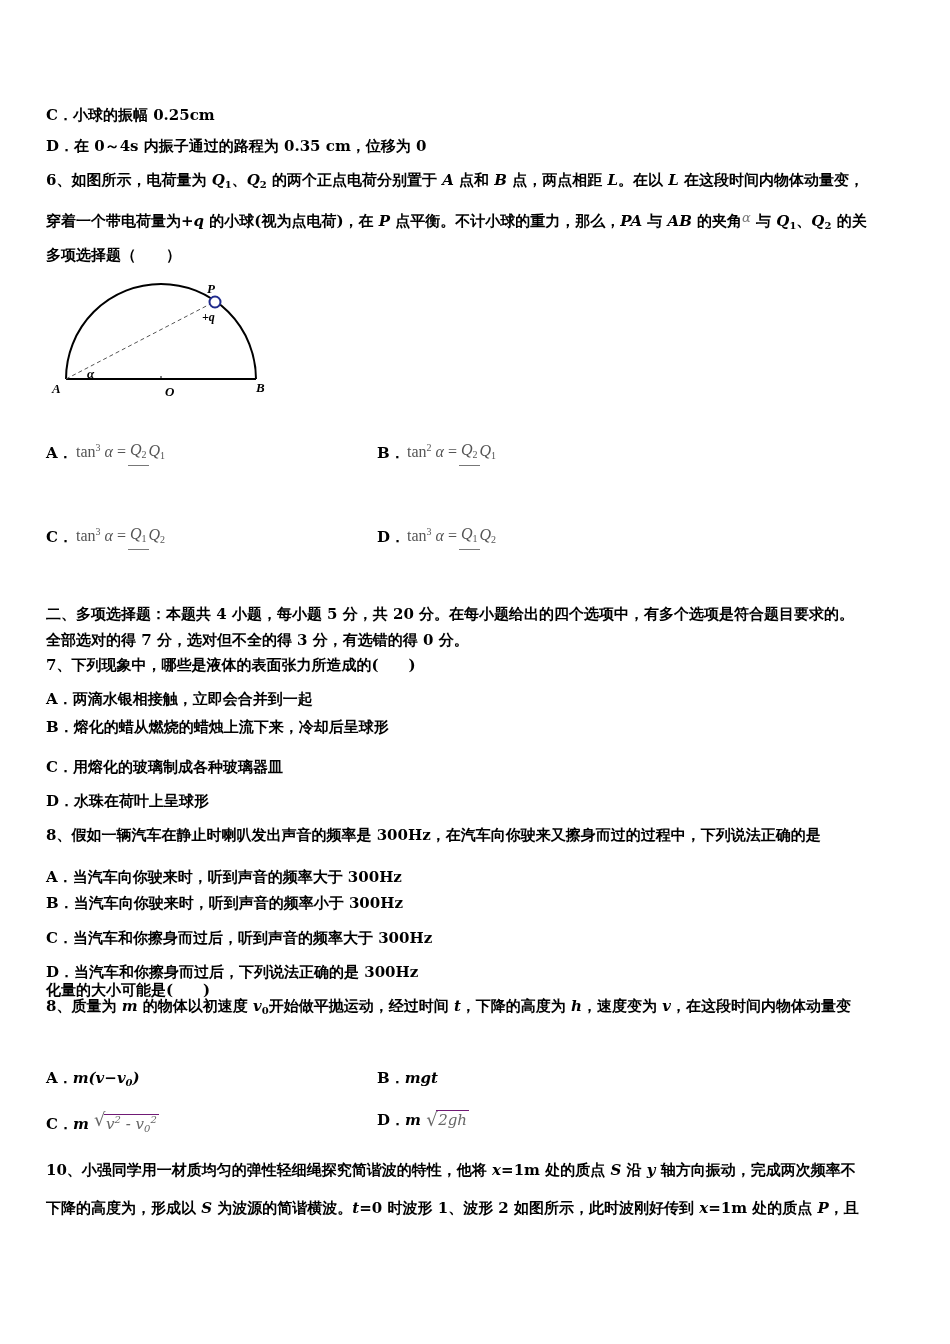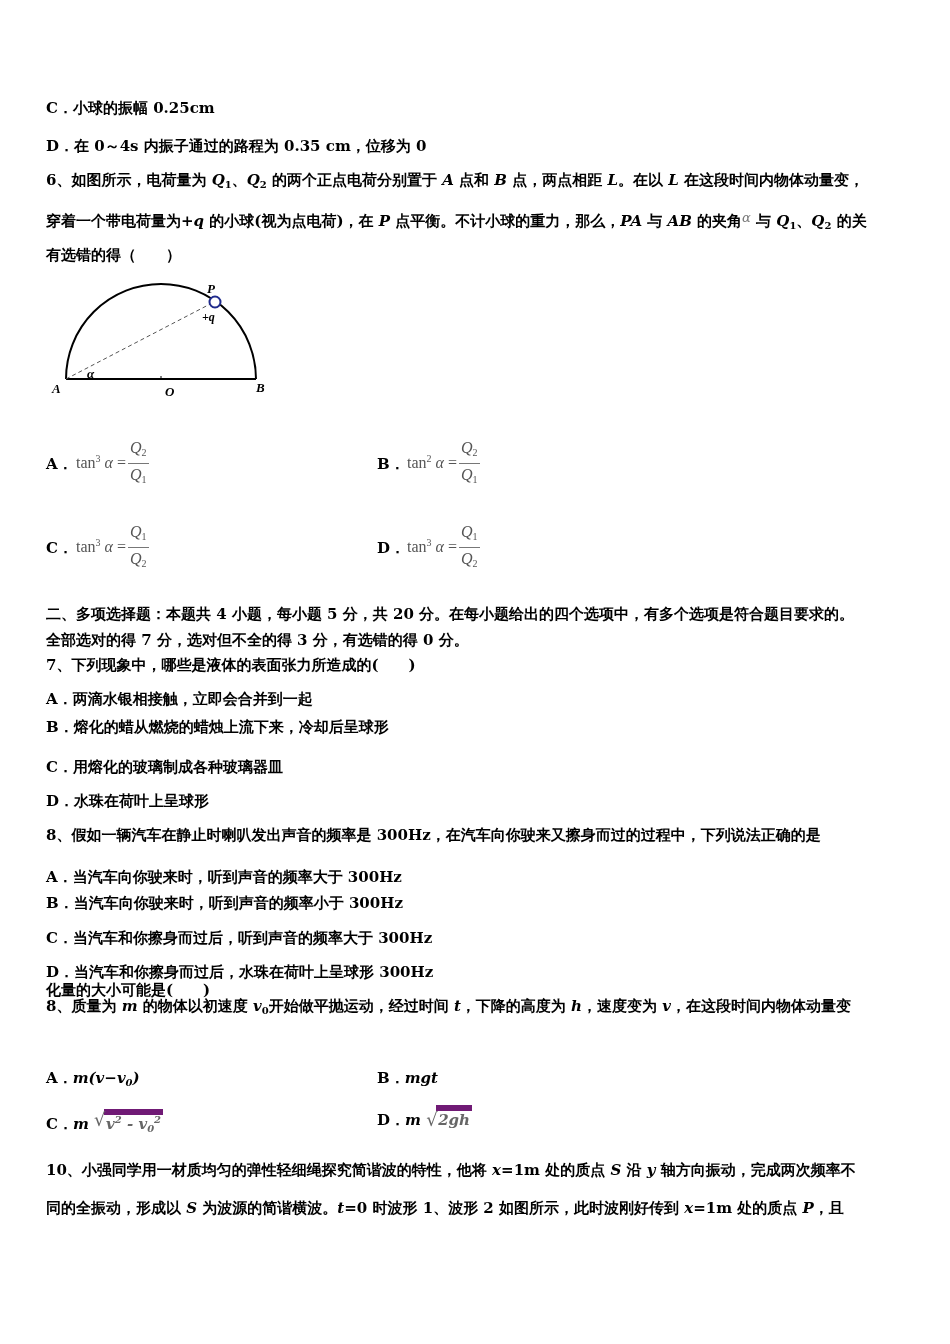--- a/index.html
+++ b/index.html
@@ -7,46 +7,46 @@
     width: 950px; height: 1344px; position: relative; overflow: hidden;
     font-family: "DejaVu Serif", "Liberation Serif", serif;
     color: #000; font-size: 15px;
   }
   .line { position: absolute; left: 46px; white-space: nowrap; line-height: 20px; }
   .b { font-weight: bold; }
   .i { font-style: italic; font-weight: bold; }
   .sub { font-size: 10px; vertical-align: -3px; }
   .sup { font-size: 10px; vertical-align: 6px; }
   .math { font-family: "Liberation Serif", serif; color: #555; font-size: 16px; }
-  .frac { display: inline-flex; flex-direction: column; align-items: center; vertical-align: middle; margin-left: 2px; }
+  .frac { display: inline-flex; flex-direction: row; align-items: center; vertical-align: middle; margin-left: 2px; }
   .frac .num { border-bottom: 1px solid #777; padding: 0 2px; line-height: 20px; }
   .frac .den { line-height: 22px; }
   .opt-label { font-weight: bold; display: inline-block; width: 30px; }
   .sqrt { display: inline-block; position: relative; padding-left: 10px; color: #666; }
-  .sqrt .rad { border-top: 6px solid #701a75; padding: 0 2px; font-style: italic; font-weight: bold; }
+  .sqrt .rad { border-top: 1px solid #701a75; padding: 0 2px; font-style: italic; }
   .sqrt .hook { position: absolute; left: 0; top: 0; font-size: 18px; line-height: 20px; }
   svg text { font-family: "Liberation Serif", serif; font-style: italic; font-weight: bold; }
 </style>
 </head>
 <body>
 
-<div class="line" style="top:98px">
+<div class="line" style="top:105px">
   <span class="b">C．</span><span class="b">小球的振幅 0.25cm</span>
 </div>
 <div class="line" style="top:136px">
   <span class="b">D．</span><span class="b">在 0～4s 内振子通过的路程为 0.35 cm，位移为 0</span>
 </div>
 
 <div class="line b" style="top:170px">
   <span>6、如图所示，电荷量为 </span><span class="i">Q</span><span class="sub">1</span><span>、</span><span class="i">Q</span><span class="sub">2</span><span> 的两个正点电荷分别置于 </span><span class="i">A</span><span> 点和 </span><span class="i">B</span><span> 点，两点相距 </span><span class="i">L</span><span>。在以 </span><span class="i">L</span><span> 在这段时间内物体动量变，</span>
 </div>
 <div class="line b" style="top:208px">
   <span>穿着一个带电荷量为+</span><span class="i">q</span><span> 的小球(视为点电荷)，在 </span><span class="i">P</span><span> 点平衡。不计小球的重力，那么，</span><span class="i">PA</span><span> 与 </span><span class="i">AB</span><span> 的夹角</span><span style="font-style:italic;font-weight:normal;color:#777;font-size:13px;vertical-align:4px">α</span><span> 与 </span><span class="i">Q</span><span class="sub">1</span><span>、</span><span class="i">Q</span><span class="sub">2</span><span> 的关</span>
 </div>
-<div class="line b" style="top:245px">有选错的得（　　）</div>
+<div class="line b" style="top:245px">多项选择题（　　）</div>
 
 <svg style="position:absolute;left:44px;top:278px" width="240" height="125">
   <path d="M22 101 A95 95 0 0 1 212 101" fill="none" stroke="#000" stroke-width="2"></path>
   <line x1="22" y1="101" x2="212" y2="101" stroke="#000" stroke-width="2"></line>
   <line x1="22" y1="101" x2="170" y2="24" stroke="#555" stroke-width="1" stroke-dasharray="4,3"></line>
   <line x1="117" y1="98" x2="117" y2="101" stroke="#000" stroke-width="1"></line>
   <circle cx="171" cy="24" r="5.5" fill="#fff" stroke="#1f2a8c" stroke-width="2"></circle>
   <text x="8" y="115" font-size="13">A</text>
   <text x="121" y="118" font-size="13">O</text>
   <text x="212" y="114" font-size="13">B</text>
@@ -86,21 +86,21 @@
 <div class="line b" style="top:655px">7、下列现象中，哪些是液体的表面张力所造成的(　　)</div>
 <div class="line b" style="top:689px"><span>A．</span><span>两滴水银相接触，立即会合并到一起</span></div>
 <div class="line b" style="top:717px"><span>B．</span><span>熔化的蜡从燃烧的蜡烛上流下来，冷却后呈球形</span></div>
 <div class="line b" style="top:757px"><span>C．</span><span>用熔化的玻璃制成各种玻璃器皿</span></div>
 <div class="line b" style="top:791px"><span>D．</span><span>水珠在荷叶上呈球形</span></div>
 
 <div class="line b" style="top:825px">8、假如一辆汽车在静止时喇叭发出声音的频率是 300Hz，在汽车向你驶来又擦身而过的过程中，下列说法正确的是</div>
 <div class="line b" style="top:867px"><span>A．</span><span>当汽车向你驶来时，听到声音的频率大于 300Hz</span></div>
 <div class="line b" style="top:893px"><span>B．</span><span>当汽车向你驶来时，听到声音的频率小于 300Hz</span></div>
 <div class="line b" style="top:928px"><span>C．</span><span>当汽车和你擦身而过后，听到声音的频率大于 300Hz</span></div>
-<div class="line b" style="top:962px"><span>D．</span><span>当汽车和你擦身而过后，水珠在荷叶上呈球形 300Hz</span></div>
+<div class="line b" style="top:962px"><span>D．</span><span>当汽车和你擦身而过后，下列说法正确的是 300Hz</span></div>
 
 <div class="line b" style="top:996px">
   <span>8、质量为 </span><span class="i">m</span><span> 的物体以初速度 </span><span class="i">v</span><span class="sub">0</span><span>开始做平抛运动，经过时间 </span><span class="i">t</span><span>，下降的高度为 </span><span class="i">h</span><span>，速度变为 </span><span class="i">v</span><span>，在这段时间内物体动量变</span>
 </div>
 <div class="line b" style="top:980px">化量的大小可能是(　　)</div>
 <div class="line b" style="top:1068px">
   <span>A．</span><span class="i">m(v−v</span><span class="sub i">0</span><span class="i">)</span>
 </div>
 <div class="line b" style="top:1068px;left:377px">
   <span>B．</span><span class="i">mgt</span>
@@ -111,14 +111,14 @@
 </div>
 <div class="line b" style="top:1110px;left:377px">
   <span>D．</span><span class="i">m</span>
   <span class="sqrt" style="font-weight:normal"><span class="hook">√</span><span class="rad">2gh</span></span>
 </div>
 
 <div class="line b" style="top:1160px">
   <span>10、小强同学用一材质均匀的弹性轻细绳探究简谐波的特性，他将 </span><span class="i">x</span><span>=1m 处的质点 </span><span class="i">S</span><span> 沿 </span><span class="i">y</span><span> 轴方向振动，完成两次频率不</span>
 </div>
 <div class="line b" style="top:1198px">
-  <span>同的全振动，形成以 </span><span class="i">S</span><span> 为波源的简谐横波。</span><span class="i">t</span><span>=0 时波形 1、波形 2 如图所示，此时波刚好传到 </span><span class="i">x</span><span>=1m 处的质点 </span><span class="i">P</span><span>，且</span>
+  <span>下降的高度为，形成以 </span><span class="i">S</span><span> 为波源的简谐横波。</span><span class="i">t</span><span>=0 时波形 1、波形 2 如图所示，此时波刚好传到 </span><span class="i">x</span><span>=1m 处的质点 </span><span class="i">P</span><span>，且</span>
 </div>
 
 </body></html>

